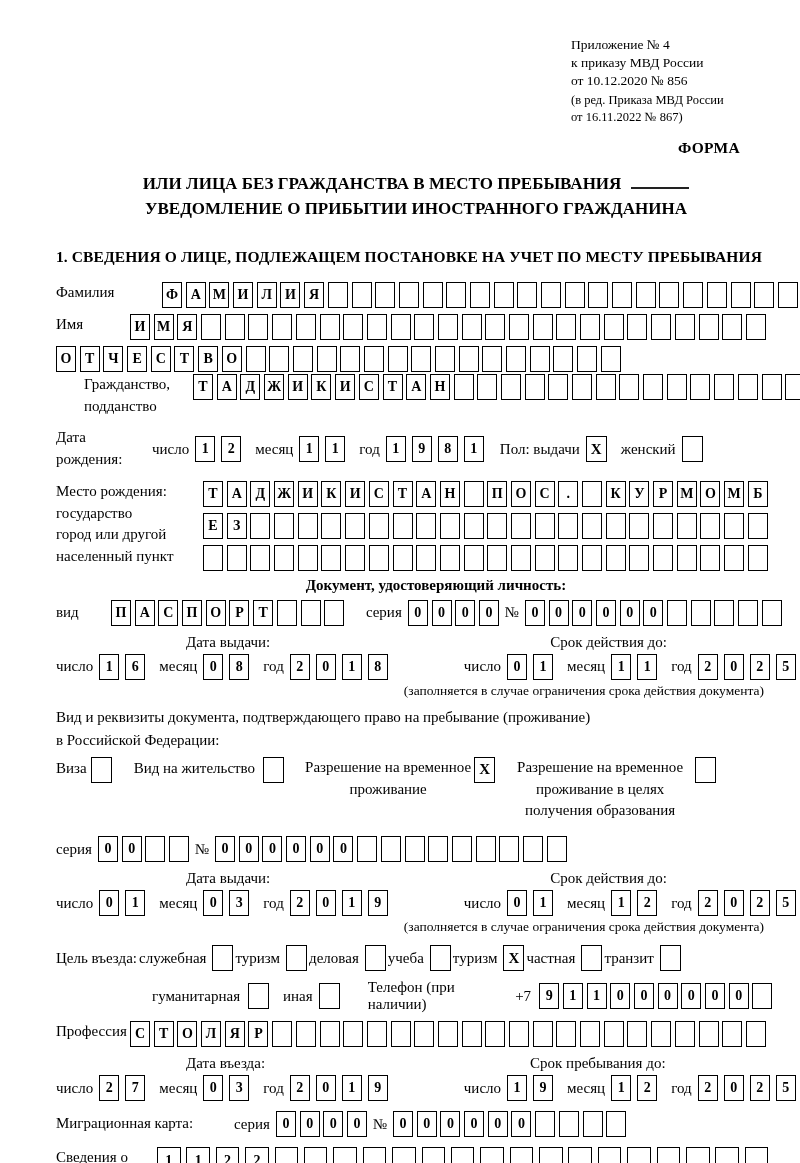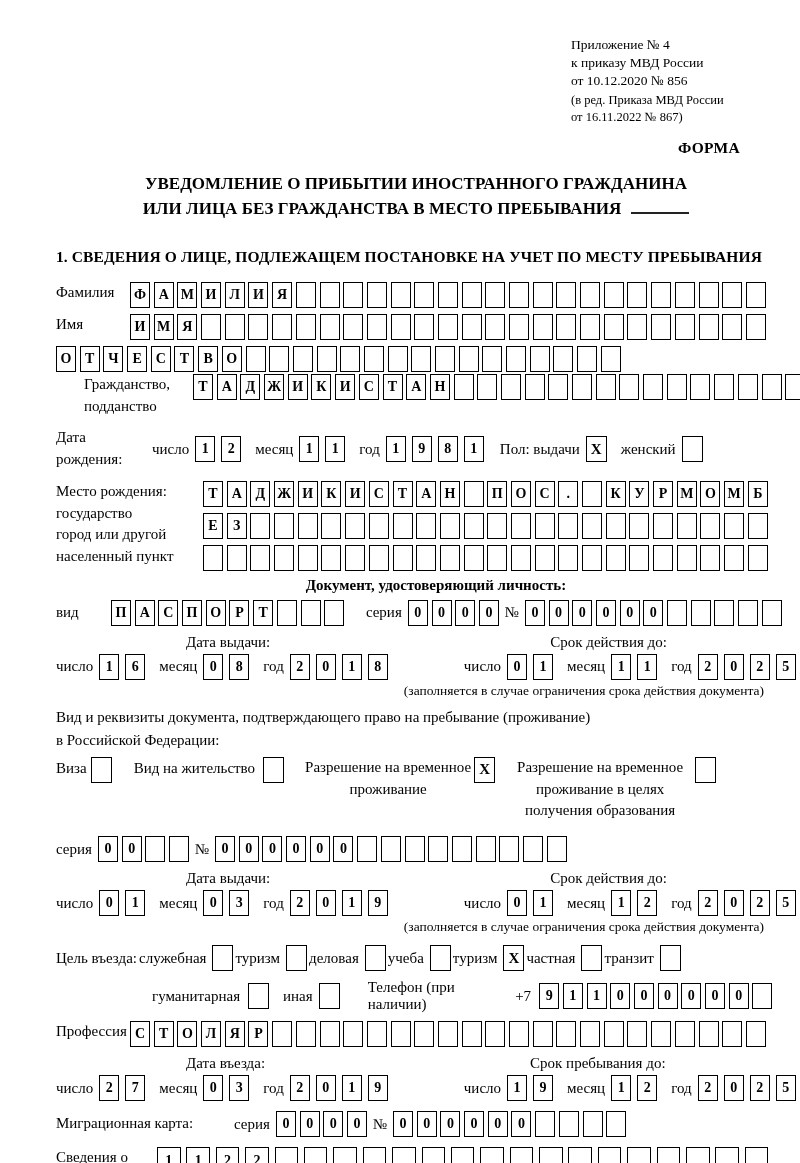--- a/index.html
+++ b/index.html
@@ -48,43 +48,43 @@
   .dgroup { display:inline-flex; align-items:center; }
   .dgroup .lbl { margin-right:6px; }
   .dgroup .strip { margin-right:8px; }
   .dgroup .cell { margin-right:6px; }
   .inline-lbl { margin:0 6px 0 2px; }
 
   .note-right { text-align:right; font-size:13.5px; margin:3px 12px 0 0; }
   .center-bold { text-align:center; font-weight:bold; font-size:15px; margin-top:8px; padding-left:40px; }
   .opt { text-align:center; line-height:1.45; }
   .gap4 { width:4px; flex:none; } .gap8 { width:8px; flex:none; }
-  .mt10 { margin-top:10px; } .mt14 { margin-top:14px; } .mt16 { margin-top:16px; }
+  .mt10 { margin-top:10px; } .mt14 { margin-top:14px; } .mt16 { margin-top:16px;gap:32px; }
 </style>
 </head>
 <body>
 
 <div class="page">
 
   <div class="law-ref">
     <div>Приложение № 4</div>
     <div>к приказу МВД России</div>
     <div>от 10.12.2020 № 856</div>
     <div class="amend">
       <div>(в ред. Приказа МВД России</div>
       <div>от 16.11.2022 № 867)</div>
     </div>
   </div>
   <div class="form-label">ФОРМА</div>
 
   <div class="title">
-    <div>УВЕДОМЛЕНИЕ О ПРИБЫТИИ ИНОСТРАННОГО ГРАЖДАНИНА</div>
     <div>
       <span>ИЛИ ЛИЦА БЕЗ ГРАЖДАНСТВА В МЕСТО ПРЕБЫВАНИЯ</span><span class="blank-line"></span>
     </div>
+    <div>УВЕДОМЛЕНИЕ О ПРИБЫТИИ ИНОСТРАННОГО ГРАЖДАНИНА</div>
   </div>
 
   <div class="sec-heading">1. СВЕДЕНИЯ О ЛИЦЕ, ПОДЛЕЖАЩЕМ ПОСТАНОВКЕ НА УЧЕТ ПО МЕСТУ ПРЕБЫВАНИЯ</div>
 
   <div class="row mt16">
     <div class="lblcol w74">Фамилия</div>
     <span class="strip">
         <span class="cell">Ф</span>
         <span class="cell">А</span>
         <span class="cell">М</span>

